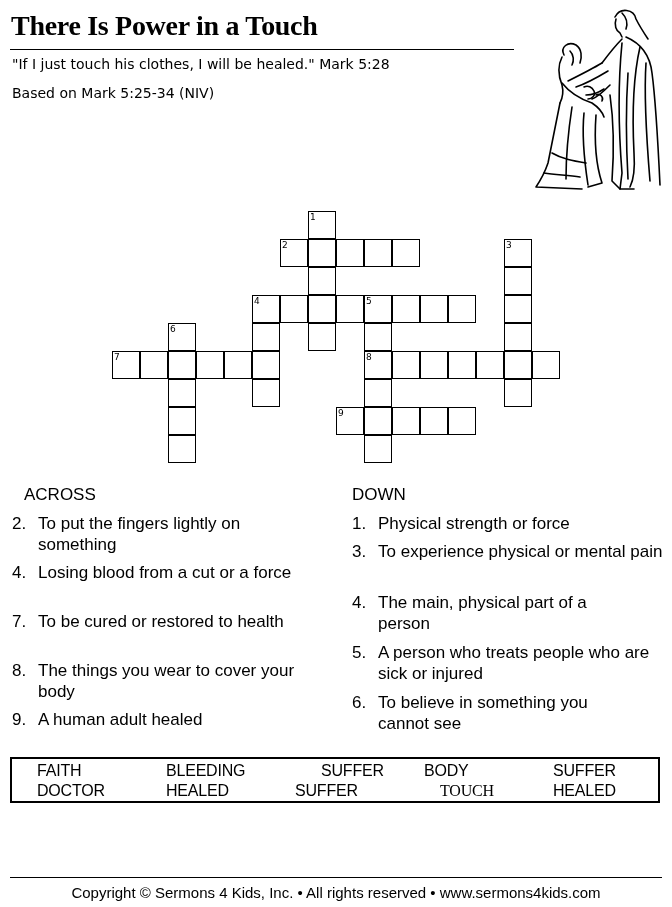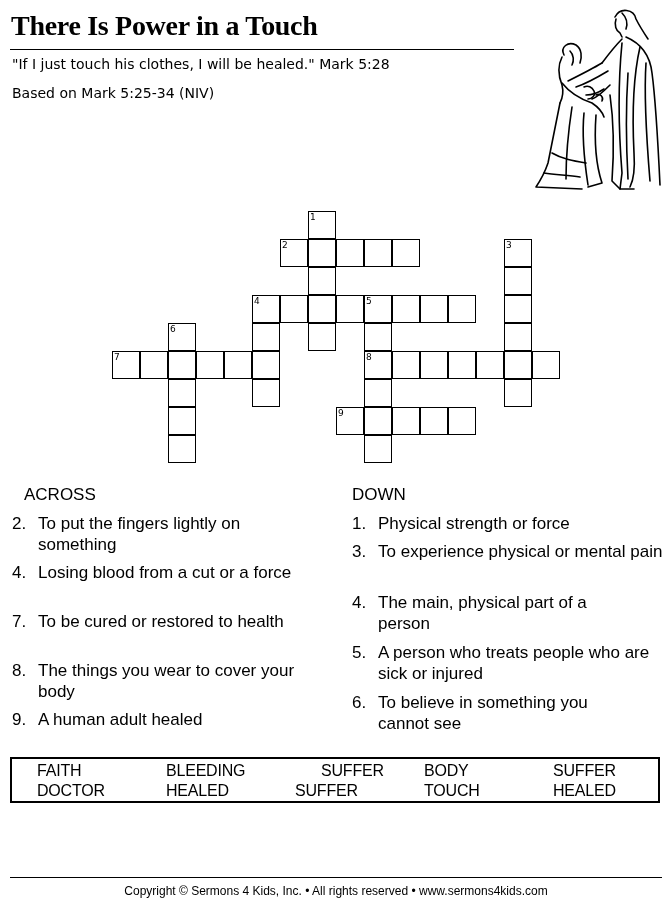--- a/index.html
+++ b/index.html
@@ -12,21 +12,21 @@
   .grid { position: absolute; left: 0; top: 0; width: 672px; height: 480px; pointer-events: none; }
   .cell { position: absolute; width: 28px; height: 28px; box-sizing: border-box; border: 1.5px solid #000; background: #fff; pointer-events: auto; }
   .cell .num { position: absolute; left: 1px; top: 0px; font-family: "DejaVu Sans", sans-serif; font-size: 9px; line-height: 10px; }
   .clues-head { position: absolute; top: 485px; font-size: 17px; }
   .clue { position: absolute; font-size: 17px; line-height: 21px; }
   .clue .n { position: absolute; left: 0; top: 0; width: 24px; }
   .clue .t { display: block; margin-left: 26px; }
   .wordbank { position: absolute; left: 10px; top: 757px; width: 650px; height: 46px; box-sizing: border-box; border: 2px solid #000; }
   .word { position: absolute; font-size: 16px; line-height: 19px; letter-spacing: -0.2px; white-space: nowrap; }
   .footer-rule { position: absolute; left: 10px; top: 877px; width: 652px; border-top: 1px solid #000; }
-  .footer { position: absolute; left: 0; top: 884px; width: 672px; text-align: center; font-size: 12px; white-space: nowrap; }
+  .footer { position: absolute; left: 0; top: 884px; width: 672px; text-align: center; font-size: 15px; white-space: nowrap; }
 </style>
 </head>
 <body>
 
 <div>
 
   <div class="title">There Is Power in a Touch</div>
   <div class="title-rule"></div>
   <div class="verse">"If I just touch his clothes, I will be healed." Mark 5:28</div>
   <div class="based">Based on Mark 5:25-34 (NIV)</div>
@@ -188,19 +188,19 @@
 
   <div class="wordbank">
     <span class="word" style="left:25px; top:2px;">FAITH</span>
     <span class="word" style="left:154px; top:2px;">BLEEDING</span>
     <span class="word" style="left:297px; top:2px;margin-left:12px;">SUFFER</span>
     <span class="word" style="left:412px; top:2px;">BODY</span>
     <span class="word" style="left:541px; top:2px;">SUFFER</span>
     <span class="word" style="left:25px; top:22px;">DOCTOR</span>
     <span class="word" style="left:154px; top:22px;">HEALED</span>
     <span class="word" style="left:283px; top:22px;">SUFFER</span>
-    <span class="word" style="left:412px; top:22px;">TOUCH</span>
+    <span class="word" style="left:428px; top:22px;font-family:Liberation Serif, serif;">TOUCH</span>
     <span class="word" style="left:541px; top:22px;">HEALED</span>
   </div>
 
   <div class="footer-rule"></div>
   <div class="footer">Copyright © Sermons 4 Kids, Inc. • All rights reserved • www.sermons4kids.com</div>
 </div>
 
 </body></html>

